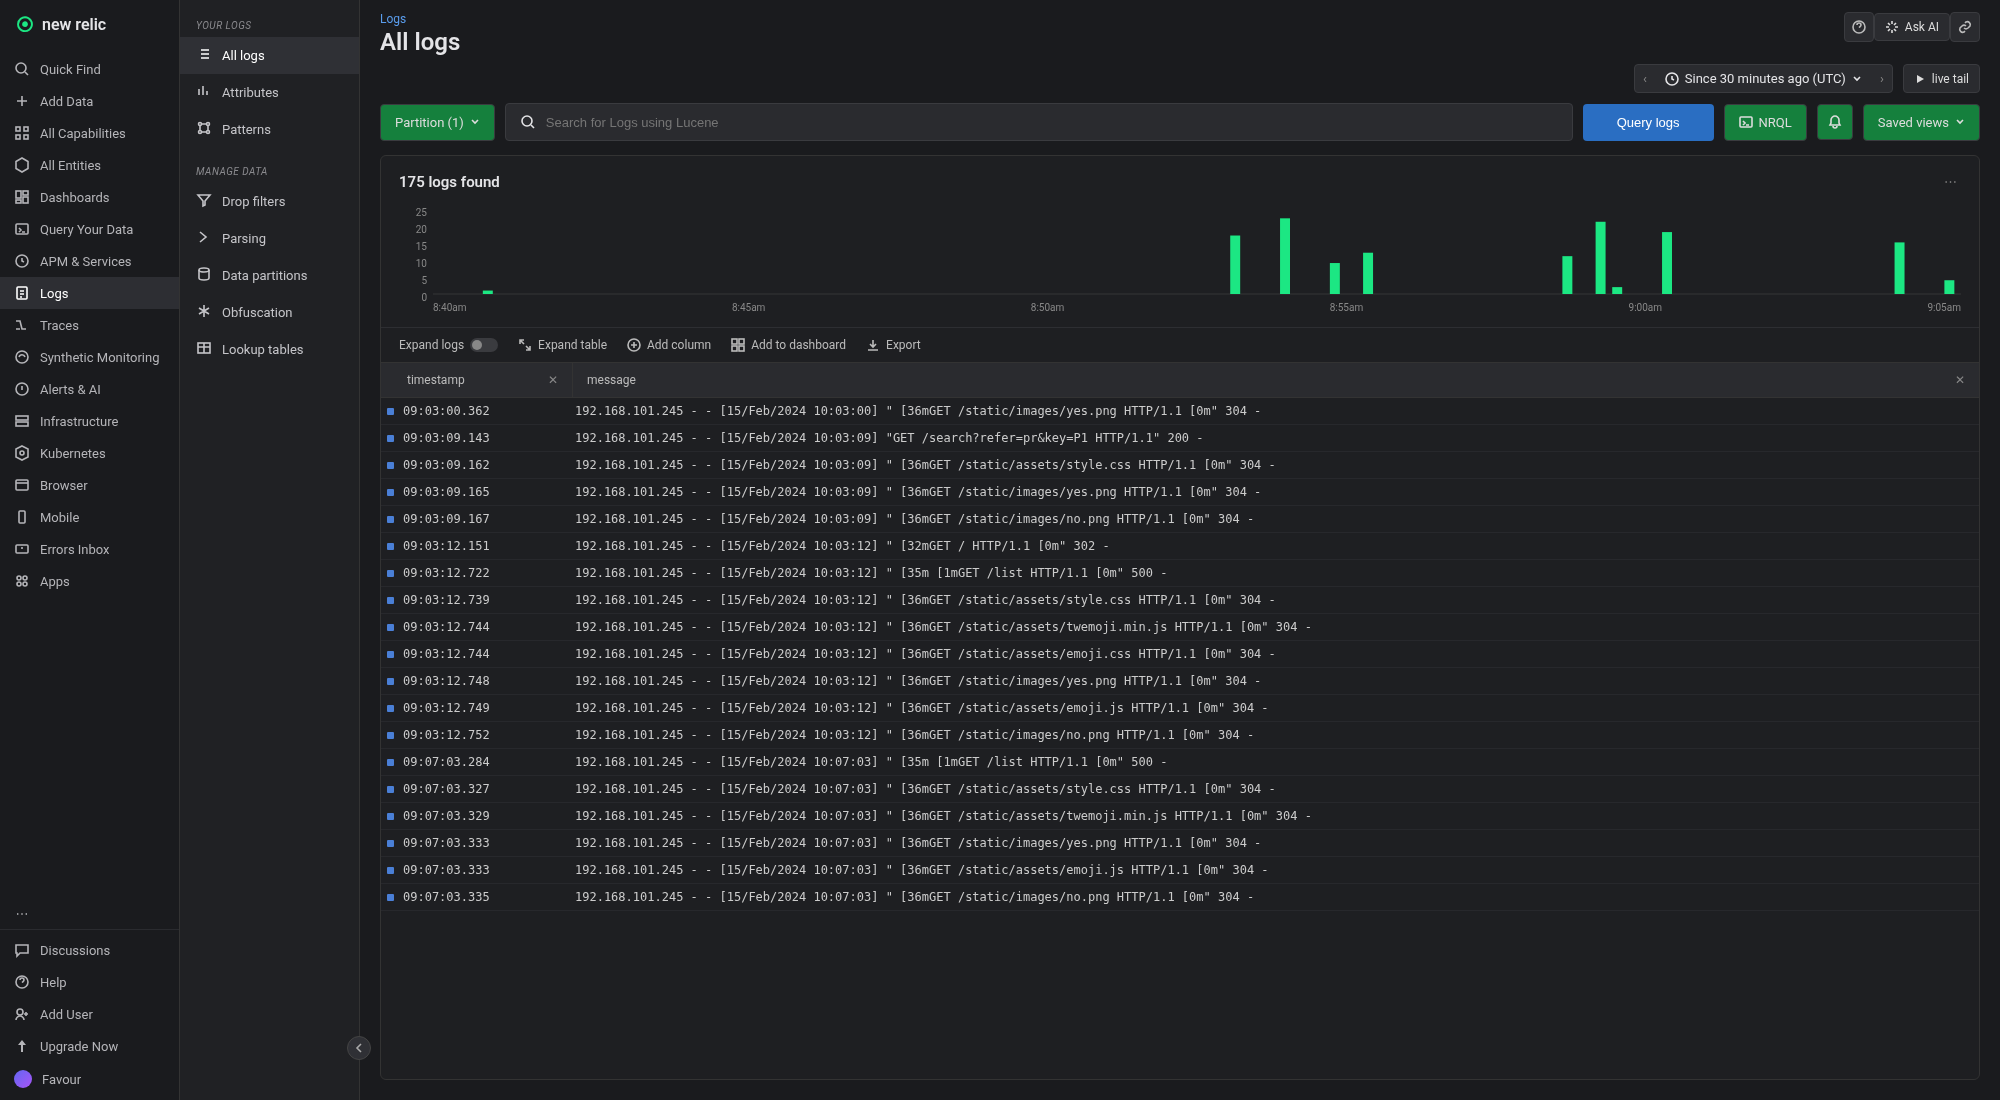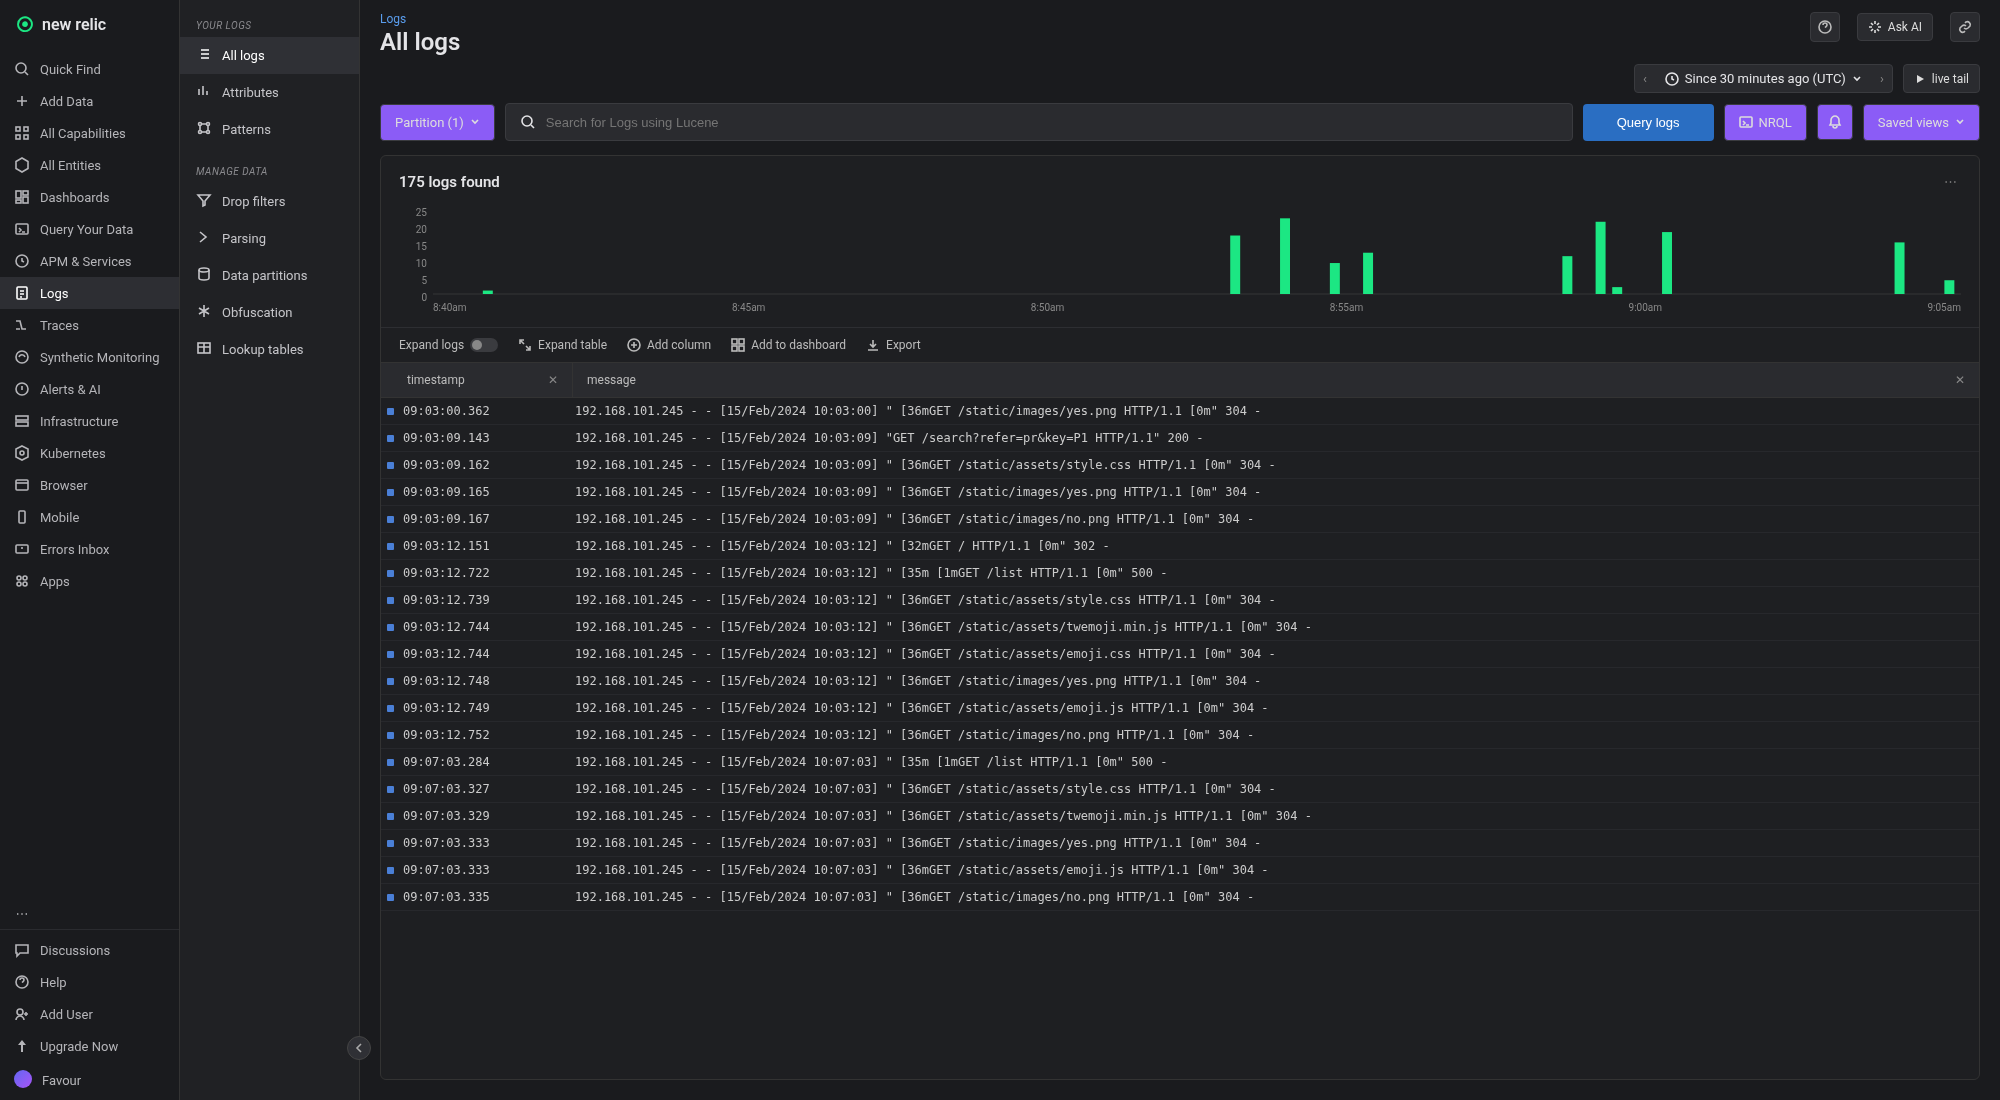--- a/index.html
+++ b/index.html
@@ -27,21 +27,21 @@
   align-items: center;
   gap: 8px;
   padding: 14px 16px;
   font-weight: 600;
   font-size: 16px;
 }
 .logo-mark { color: #1ce783; font-size: 18px; }
 .nav-primary { flex: 1; overflow-y: auto; padding: 4px 0; }
 .nav-item {
   display: flex;
-  align-items: flex-end;
+  align-items: center;
   gap: 10px;
   padding: 8px 14px;
   color: #b5b5b9;
   cursor: pointer;
   font-size: 13px;
 }
 .nav-item.active { background: #2d2e33; color: #fff; }
 .nav-item .icon { width: 16px; height: 16px; display: flex; align-items: center; justify-content: center; flex-shrink: 0; }
 .nav-footer { border-top: 1px solid #2a2b2f; padding: 4px 0; }
 .avatar {
@@ -94,21 +94,21 @@
 .main { flex: 1; display: flex; flex-direction: column; overflow: hidden; }
 .header {
   padding: 12px 20px 8px;
   display: flex;
   align-items: flex-start;
   justify-content: space-between;
 }
 .header-left {}
 .breadcrumb { color: #5a9ded; font-size: 12px; cursor: pointer; }
 .page-title { font-size: 24px; font-weight: 600; margin-top: 2px; }
-.header-right { display: flex; align-items: center; gap: 17px; }
+.header-right { display: flex; align-items: center; gap: 0; }
 .pill-btn {
   background: #2a2b2f;
   border: 1px solid #3a3b3f;
   border-radius: 4px;
   padding: 6px 10px;
   color: #ddd;
   display: flex;
   align-items: center;
   gap: 6px;
   cursor: pointer;
@@ -136,21 +136,21 @@
 .time-range-arrow { padding: 6px 8px; cursor: pointer; color: #888; }
 .time-range-label { padding: 6px 10px; display: flex; align-items: center; gap: 6px; cursor: pointer; }
 
 .toolbar {
   display: flex;
   align-items: center;
   gap: 10px;
   padding: 0 20px 14px;
 }
 .toolbar-btn {
-  background: #8b5cf6;
+  background: #15803d;
   border: 1px solid #3a3b3f;
   border-radius: 4px;
   padding: 10px 14px;
   color: #ddd;
   display: flex;
   align-items: center;
   gap: 6px;
   cursor: pointer;
   font-size: 13px;
 }

